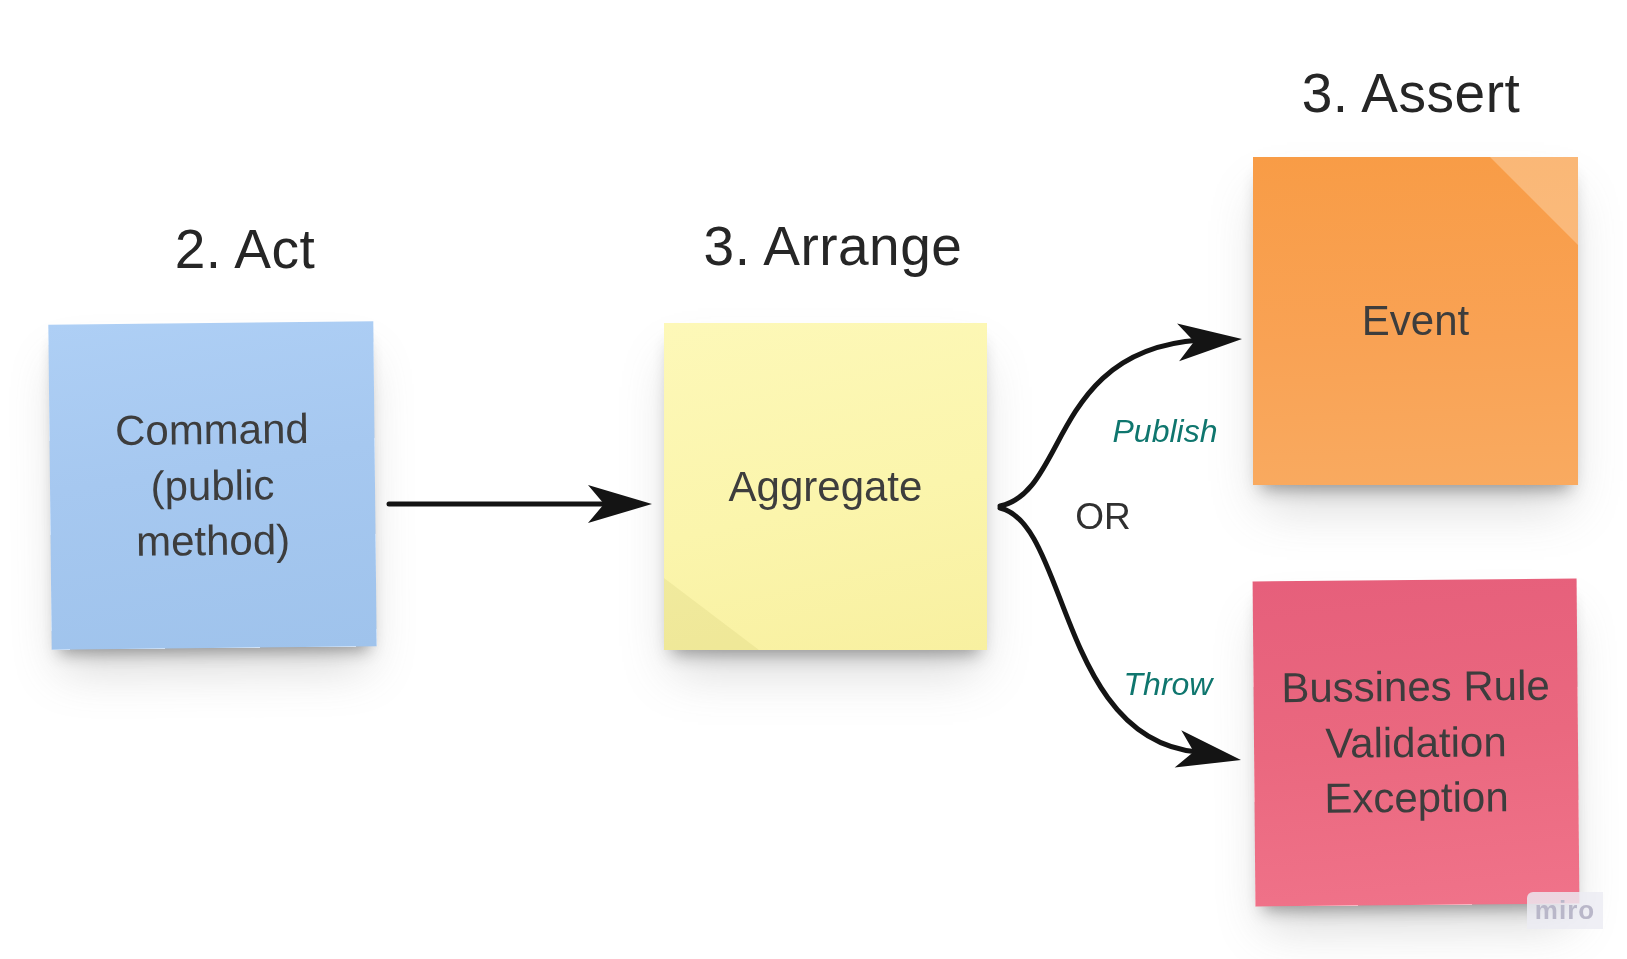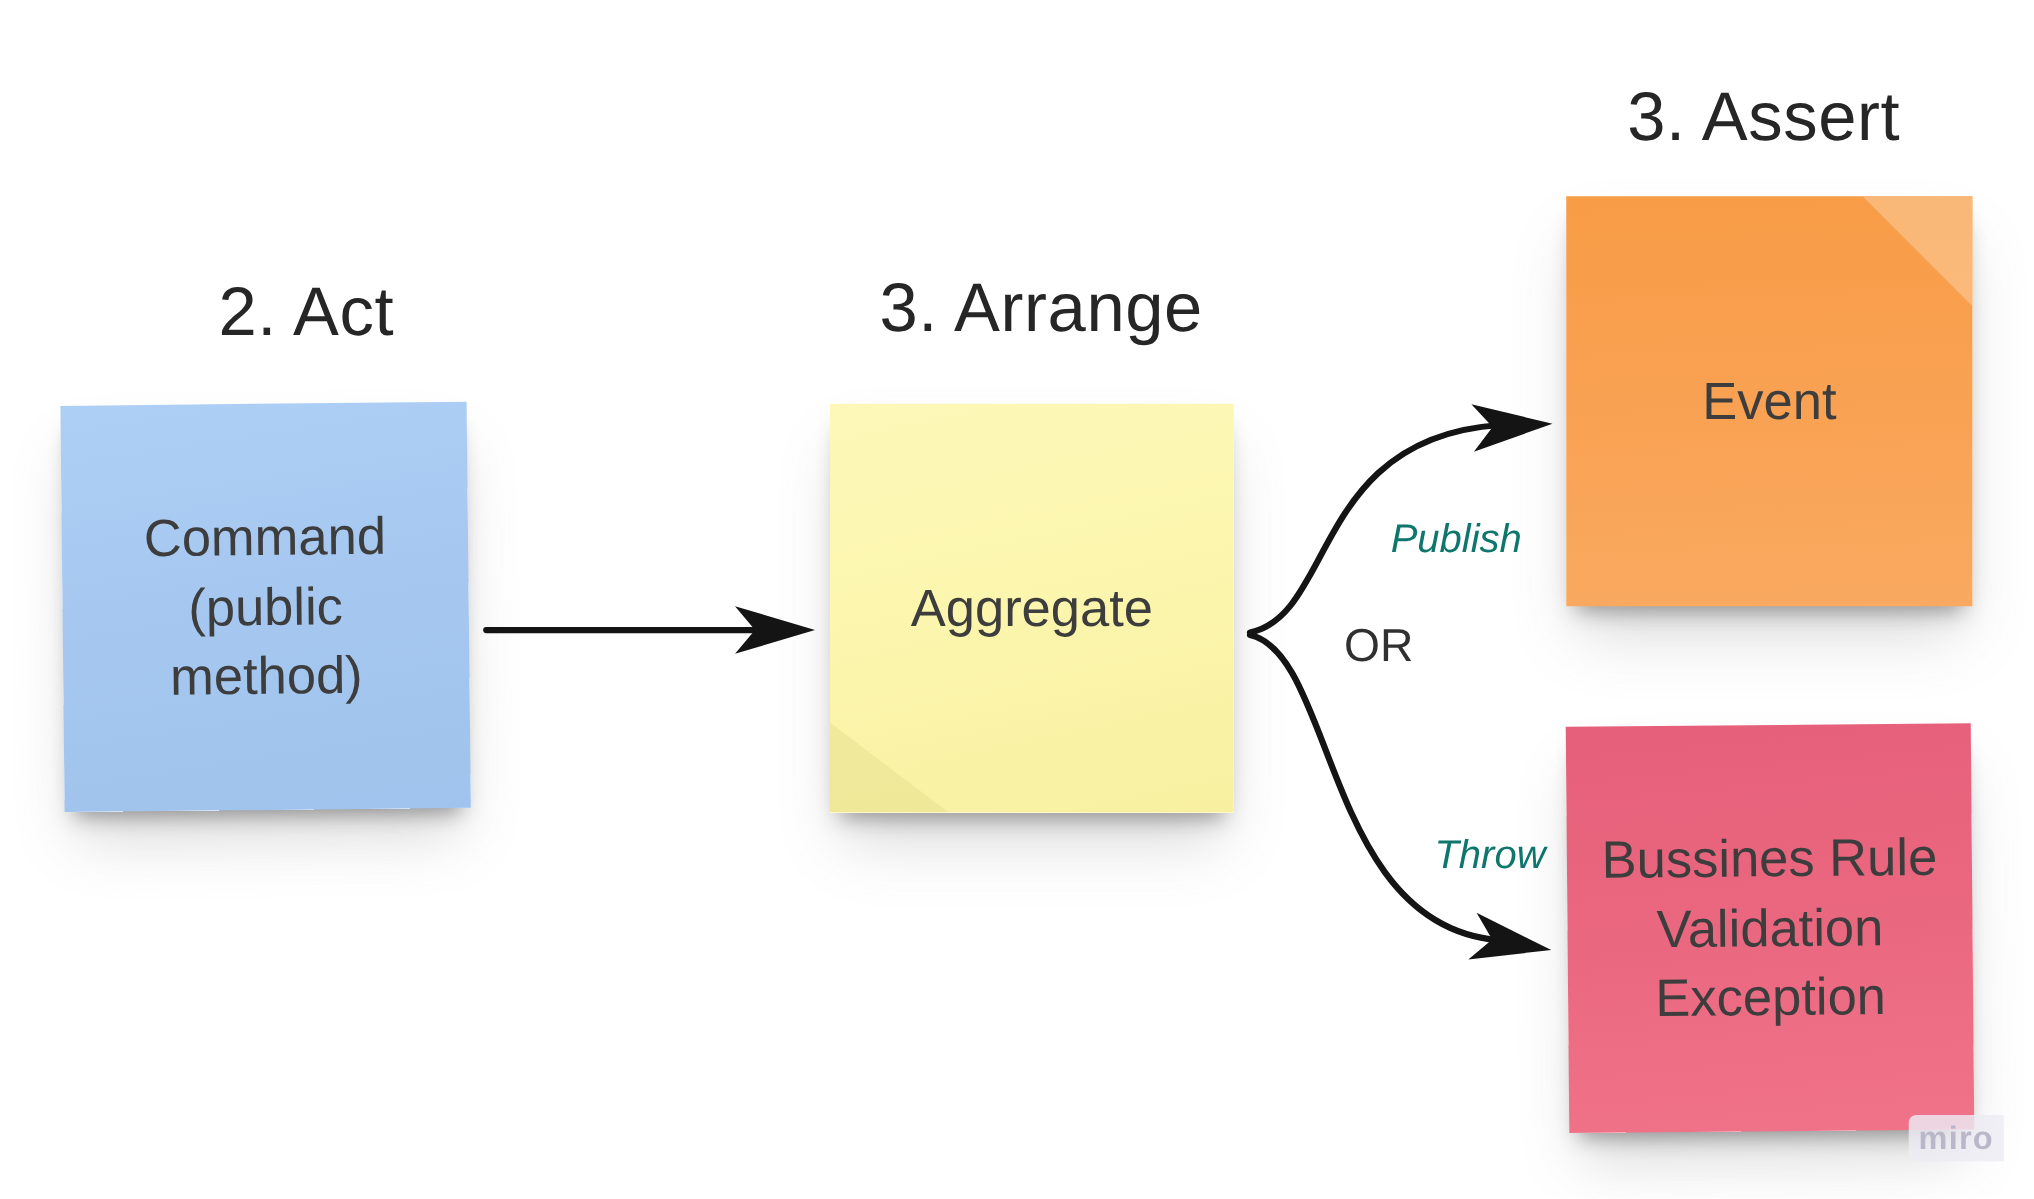--- a/index.html
+++ b/index.html
@@ -83,21 +83,21 @@
 
   
   .connector-label {
     position: absolute;
     transform: translate(-50%, -50%);
     color: #0f766e;
     white-space: nowrap;
   }
   .label-publish { left: 1165px; top: 431px; font-size: 32px; font-style: italic; }
   .label-or      { left: 1103px; top: 517px; font-size: 37px; color: #303030; }
-  .label-throw   { left: 1168px; top: 684px; font-size: 32px; font-style: italic; margin-left: 24px; }
+  .label-throw   { left: 1168px; top: 684px; font-size: 32px; font-style: italic; }
 
   
   .arrow-layer {
     position: absolute;
     left: 0; top: 0;
     pointer-events: none;
   }
   .arrow-layer path { pointer-events: auto; }
   .connector-stroke {
     fill: none;

